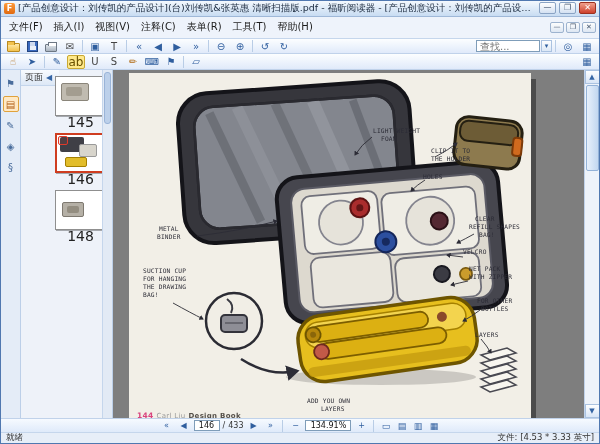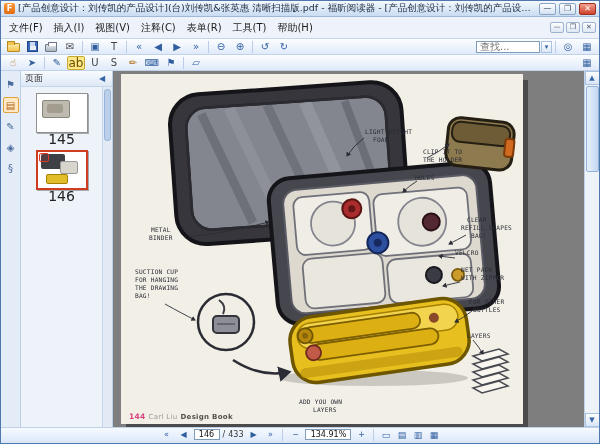--- a/index.html
+++ b/index.html
@@ -52,39 +52,39 @@
 
   
   .shell { height:356px; display:flex; }
 
   .navstrip { width:20px; background:#e4ecf7; border-right:1px solid #bccfe8; display:flex;
     flex-direction:column; align-items:center; padding-top:5px; gap:5px; }
   .nav-icon { width:16px; height:16px; display:flex; align-items:center; justify-content:center;
     font-size:10px; color:#4a6d9c; border:1px solid transparent; border-radius:2px; }
   .nav-icon.active { background:#ffe9c4; border-color:#e0a23c; color:#b05a10; }
 
-  .pages-panel { width:92px; background:#eef2f9; border-right:1px solid #bccfe8; display:flex; flex-direction:column; }
+  .pages-panel { width:92px; background:#eef2f9; border-right:1px solid #bccfe8; display:flex; flex-direction:row; }
   .panel-header { height:16px; display:flex; align-items:center; padding:0 4px; font-size:9px; color:#333;
     background:linear-gradient(#f8fbff,#dde8f6); border-bottom:1px solid #c5d6ec; }
   .collapse-btn { margin-left:auto; width:12px; font-size:8px; color:#3565a5; text-align:center; }
   .thumbs-wrap { flex:1; position:relative; }
   .thumbs { position:absolute; inset:0 10px 0 0; display:flex; flex-direction:column; align-items:center;
     gap:6px; padding-top:6px; }
   .thumb { width:58px; text-align:center; }
   .thumb-page { width:52px; height:40px; background:#fff; border:1px solid #8f8f8f; margin:0 auto;
     position:relative; box-shadow:1px 1px 0 rgba(0,0,0,.3); }
   .thumb.selected .thumb-page { border:2px solid #cf3d20; }
   .thumb-num { font-size:14px; color:#222; margin-top:1px; line-height:10px; }
   .mini { position:absolute; border-radius:2px; }
   .panel-scroll { position:absolute; right:0; top:0; bottom:0; width:10px; background:#e2eaf5; border-left:1px solid #c5d6ec; }
   .panel-scroll .pthumb { position:absolute; top:2px; left:1px; width:7px; height:52px;
     background:#bcd0ea; border:1px solid #9ab4d8; border-radius:3px; }
 
   .docarea { flex:1; background:#7e7e7e; position:relative; overflow:hidden; }
-  .page { position:absolute; left:8px; top:3px; width:402px; height:350px; background:#f2efe7;
+  .page { position:absolute; left:16px; top:3px; width:402px; height:350px; background:#f2efe7;
     box-shadow:5px 6px 0 rgba(0,0,0,.4); }
   .page svg { position:absolute; inset:0; }
   svg text { font-family:"DejaVu Sans Mono","Liberation Mono",monospace; font-size:6.2px;
     fill:#2c2c36; letter-spacing:.2px; }
   .page-footer { position:absolute; left:8px; bottom:3px; font-size:7px; color:#9a9a9a; letter-spacing:.3px; }
   .pf-num { color:#d8437d; font-weight:bold; font-size:7.5px; margin-right:3px; }
   .pf-author { color:#9a9a9a; margin-right:3px; }
   .pf-book { color:#55504a; font-weight:bold; }
 
   .vscroll { position:absolute; right:0; top:0; bottom:0; width:15px; background:#eef3fa;
@@ -263,20 +263,27 @@
           </div>
           <div class="thumb selected">
             <div class="thumb-page">
               <div class="mini" style="left:3px;top:2px;width:24px;height:15px;background:#3f3f46;"></div>
               <div class="mini" style="left:22px;top:9px;width:18px;height:13px;background:#d8d5cc;border:1px solid #9a9a9a;"></div>
               <div class="mini" style="left:8px;top:22px;width:22px;height:10px;background:#e2bd2a;border:1px solid #a58000;"></div>
               <div class="mini" style="left:1px;top:1px;width:10px;height:9px;border:1px solid #e03a2a;background:rgba(224,58,42,.12);"></div>
             </div>
             <div class="thumb-num">146</div>
           </div>
+          <div class="thumb">
+            <div class="thumb-page">
+              <div class="mini" style="left:6px;top:11px;width:22px;height:15px;background:#b5b0a6;border:1px solid #7e7970;"></div>
+              <div class="mini" style="left:11px;top:15px;width:12px;height:7px;background:#938d80;"></div>
+            </div>
+            <div class="thumb-num">148</div>
+          </div>
         </div>
         <div class="panel-scroll">
           <div class="pthumb"></div>
         </div>
       </div>
     </div>
 
     <div class="docarea">
       <div class="page">
         <svg viewBox="0 0 402 350">
@@ -418,14 +425,18 @@
     <span class="cbtn">−</span>
     <span class="val-box zoom-box">134.91%</span>
     <span class="cbtn">+</span>
     <span class="sep"></span>
     <span class="lay-btn">▭</span>
     <span class="lay-btn">▤</span>
     <span class="lay-btn">▥</span>
     <span class="lay-btn">▦</span>
   </div>
 
+  <div class="statusbar">
+    <span>就绪</span>
+    <span class="sb-right">文件: [4.53 * 3.33 英寸]</span>
+  </div>
 
 </div>
 
 </body></html>

